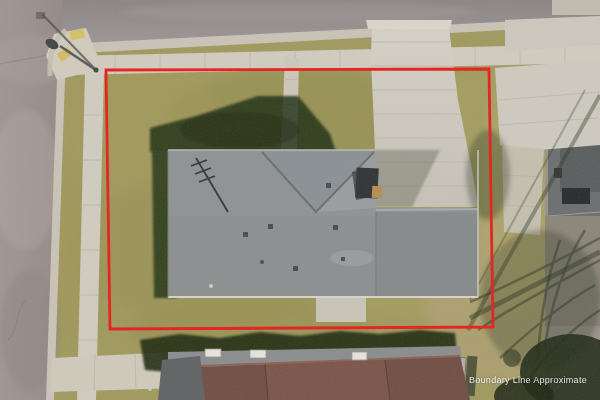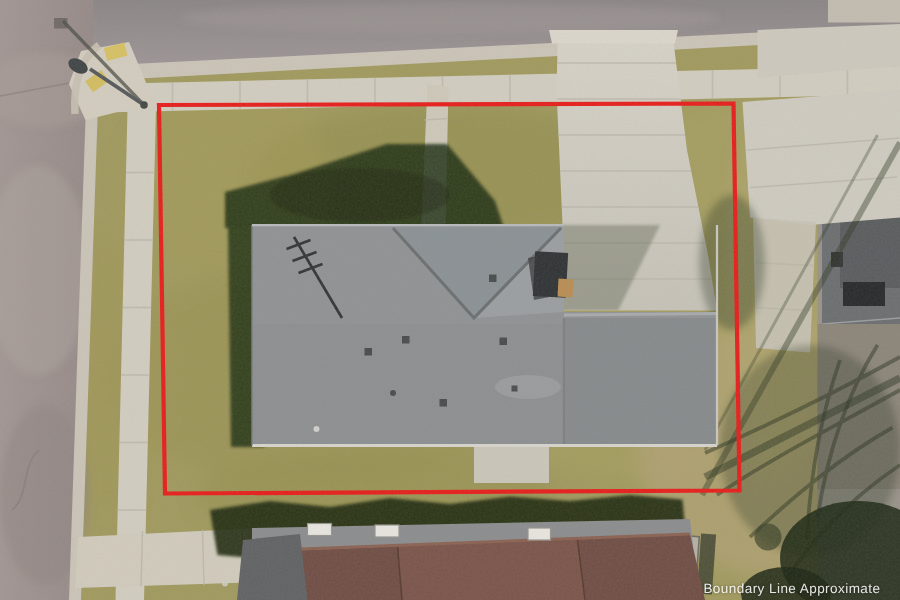--- a/index.html
+++ b/index.html
@@ -9,21 +9,21 @@
   }
   .stage svg{position:absolute;left:0;top:0;display:block;}
   .lawn-base{fill:var(--lawn,#a19a5e);}
   .concrete{fill:var(--concrete,#d3cec2);}
   .roof-main{fill:var(--roof_main,#8f9294);}
   .roof-neighbor{fill:var(--roof_neighbor,#6f4c44);}
   .shadow-fill{fill:var(--shadow,#1c2912);}
   .boundary{fill:none;stroke:var(--boundary,#e81c1a);stroke-width:2.8;stroke-linejoin:miter;}
   .joint{stroke:#bcb6aa;stroke-width:1;opacity:.8;}
   .boundary-label{
-    position:absolute;right:13px;bottom:3px;
+    position:absolute;right:13px;bottom:15px;
     font-size:9px;letter-spacing:.3px;
     color:var(--label,#ffffff);opacity:.88;
     text-shadow:0 0 2px rgba(0,0,0,.55);
     pointer-events:none;white-space:nowrap;
   }
 </style>
 </head>
 <body>
 
 <div class="stage">

